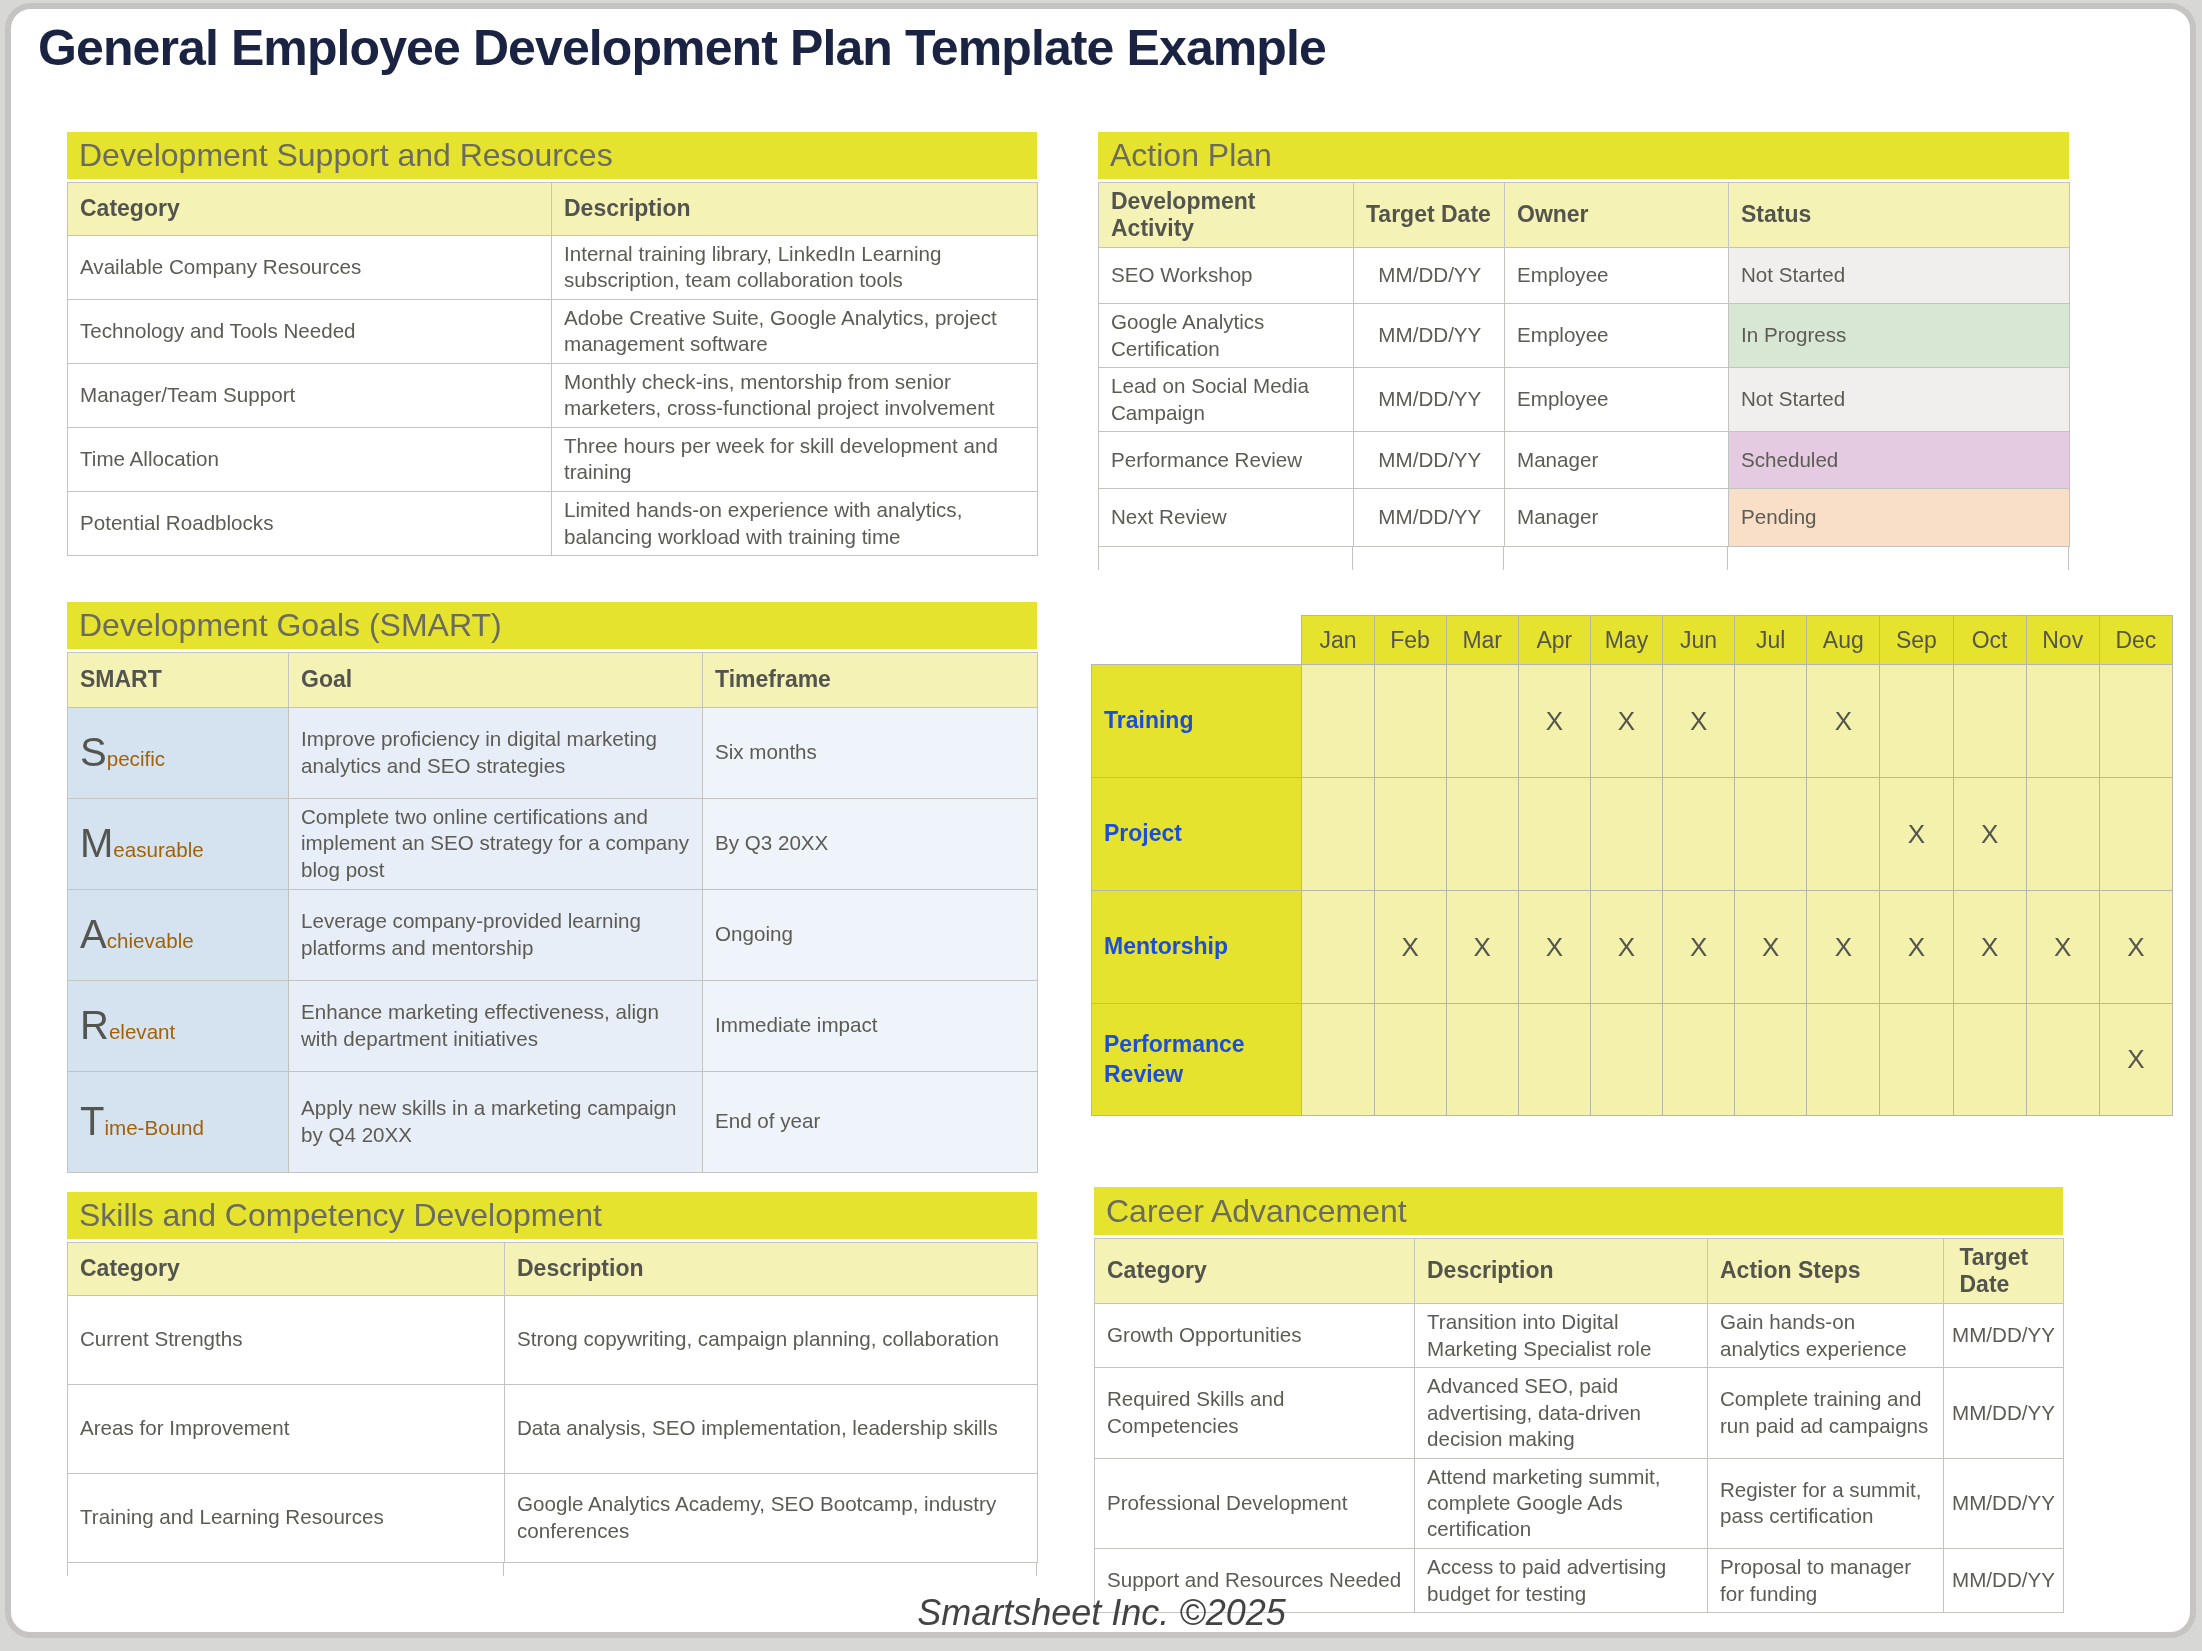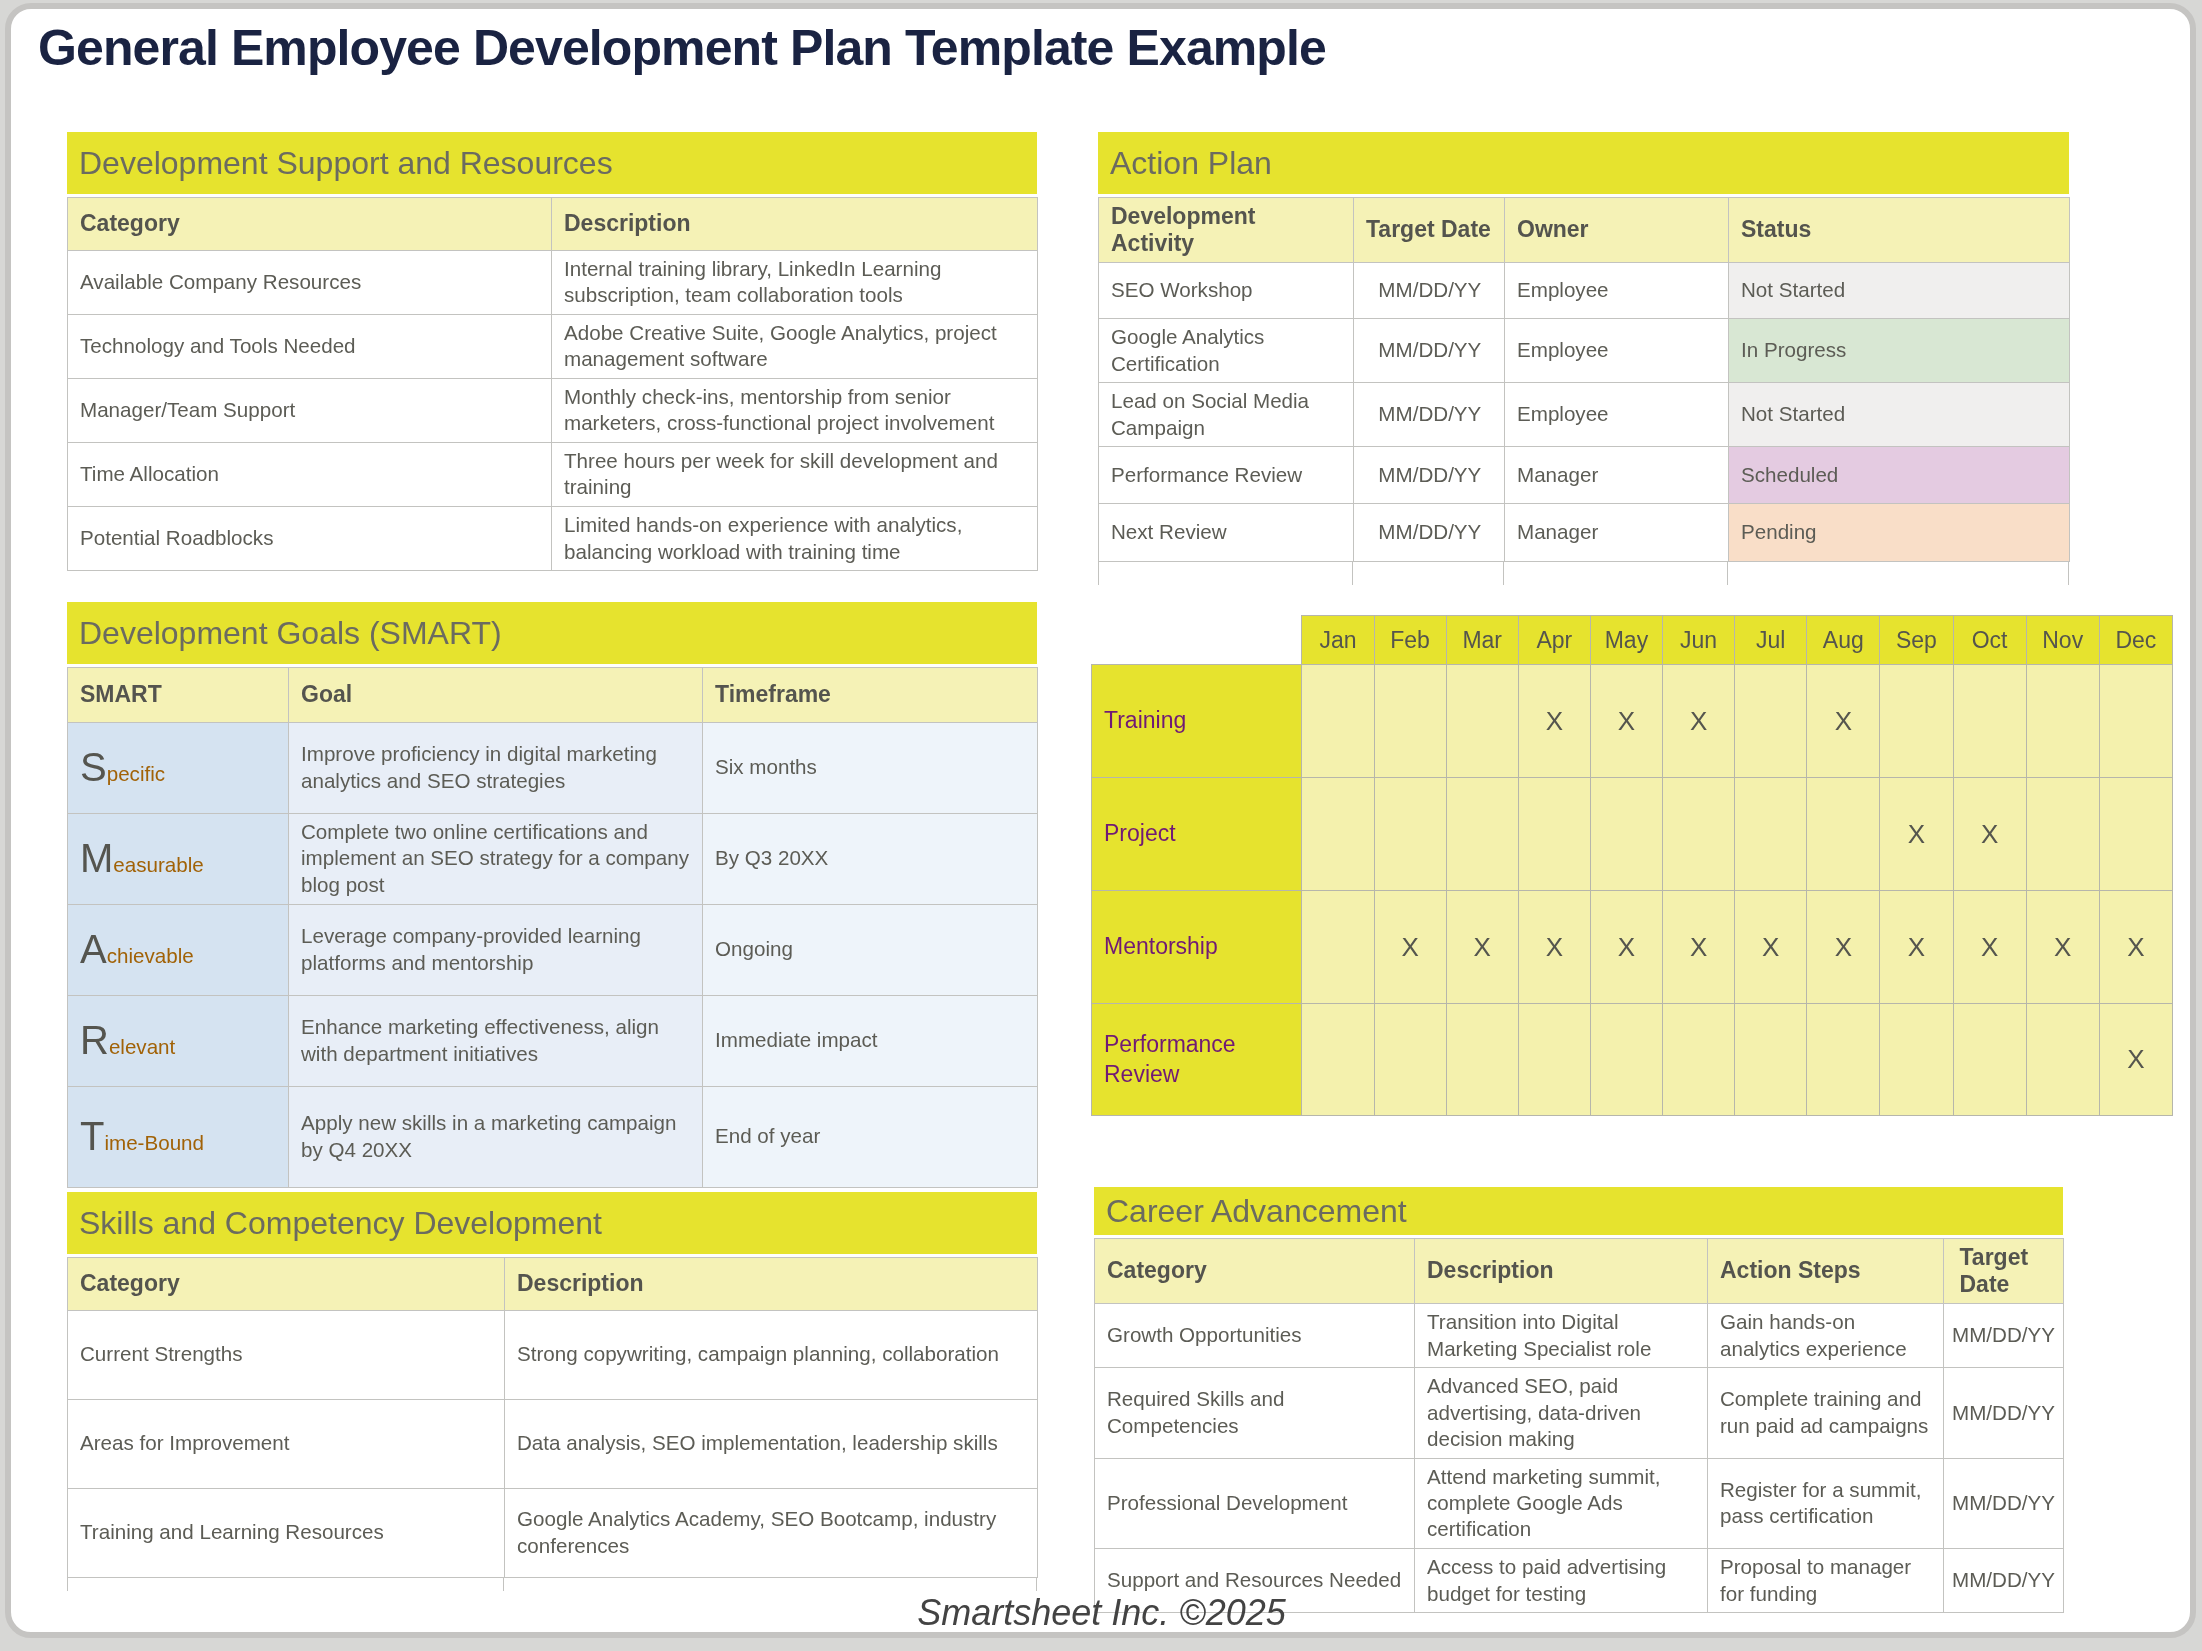--- a/index.html
+++ b/index.html
@@ -10,21 +10,21 @@
   .page{
     position:absolute;left:5.2px;top:3.4px;width:2191px;height:1635px;
     background:#ffffff;border:6.9px solid #c5c4c2;border-radius:26px;box-sizing:border-box;
   }
   .main-title{
     position:absolute;left:38px;top:19px;font-size:50px;font-weight:800;
     color:#1a2342;letter-spacing:-0.9px;white-space:nowrap;
   }
   .block{position:absolute;}
   .bar{
-    background:#e6e32e;color:#6b6b60;font-size:32px;height:62px;
+    background:#e6e32e;color:#6b6b60;font-size:32px;height:47px;
     display:flex;align-items:center;padding-left:12px;box-sizing:border-box;
   }
   table.tbl{
     border-collapse:collapse;table-layout:fixed;width:100%;
     margin-top:2.6px;border:1.7px solid #aeaeab;
   }
   .tbl th,.tbl td{
     border:1.7px solid #c3c3c0;vertical-align:middle;box-sizing:border-box;
     padding:5.2px 10.3px 5.2px 12px;text-align:left;
   }
@@ -44,21 +44,21 @@
   .sm-label{background:#d5e3f1 !important;}
   .sm-goal{background:#e8eef7 !important;}
   .sm-time{background:#eef4fa !important;}
   .lead{font-size:40px;color:#55554f;}
   .rest{font-size:20.6px;color:#a16207;}
   
   table.grid{border-collapse:collapse;table-layout:fixed;width:100%;}
   .grid td{border:1.7px solid #b6b6ab;box-sizing:border-box;vertical-align:middle;}
   .grid td.corner{border:none;background:#ffffff;}
   .grid td.month{background:#e6e32e;color:#55554d;font-size:23px;text-align:center;}
-  .grid td.rowlabel{background:#e6e32e;color:#701a75;font-size:23px;padding:0 2px 0 12px;line-height:1.3;}
+  .grid td.rowlabel{background:#e6e32e;color:#1d4ed8;font-size:23px;padding:0 2px 0 12px;line-height:1.3;font-weight:bold;}
   .grid td.cell{background:#f4f1ad;color:#55564e;font-size:26px;text-align:center;}
   
   .partial{display:flex;box-sizing:border-box;}
   .partial>div{border-right:1.7px solid #c3c3c0;box-sizing:border-box;}
   .partial>div:first-child{border-left:1.7px solid #c3c3c0;}
   .footer{
     position:absolute;left:0;top:1592px;width:2203px;text-align:center;
     font-size:36px;font-style:italic;color:#434343;
   }
 </style>

